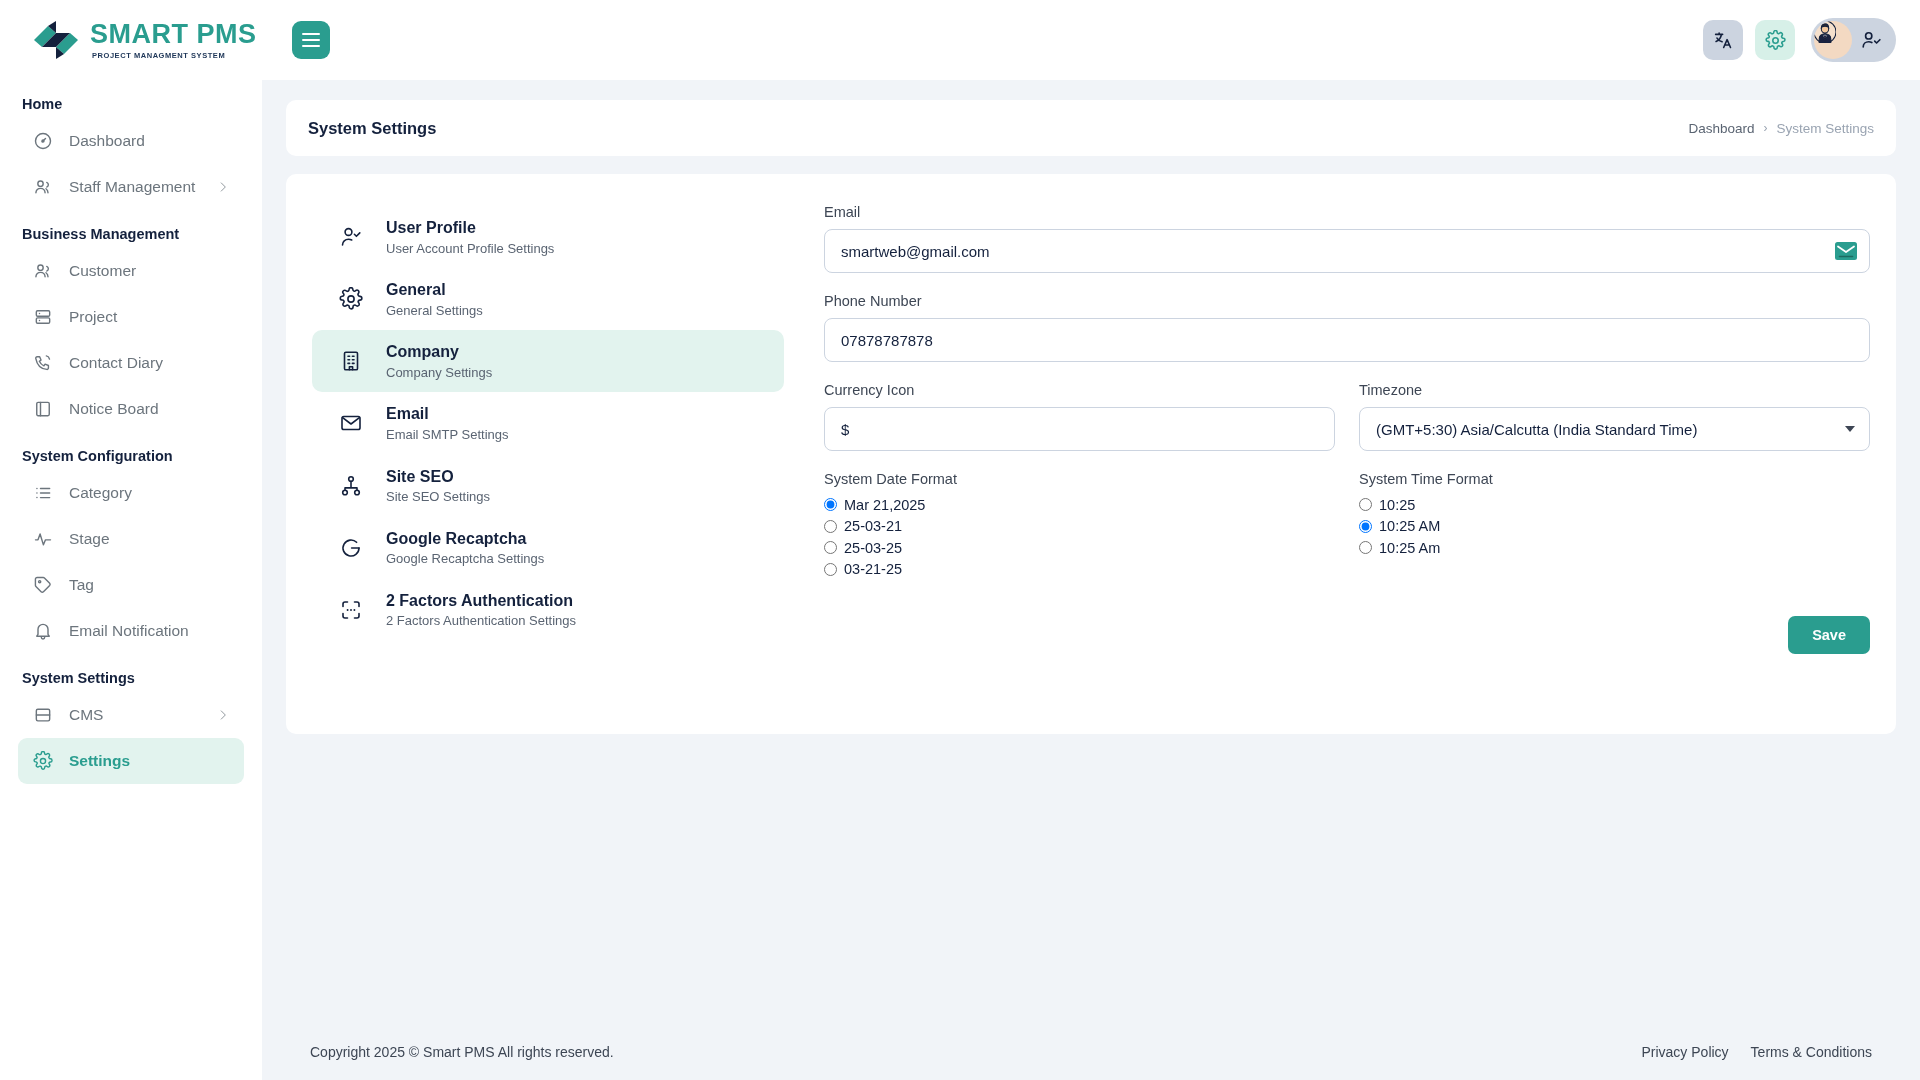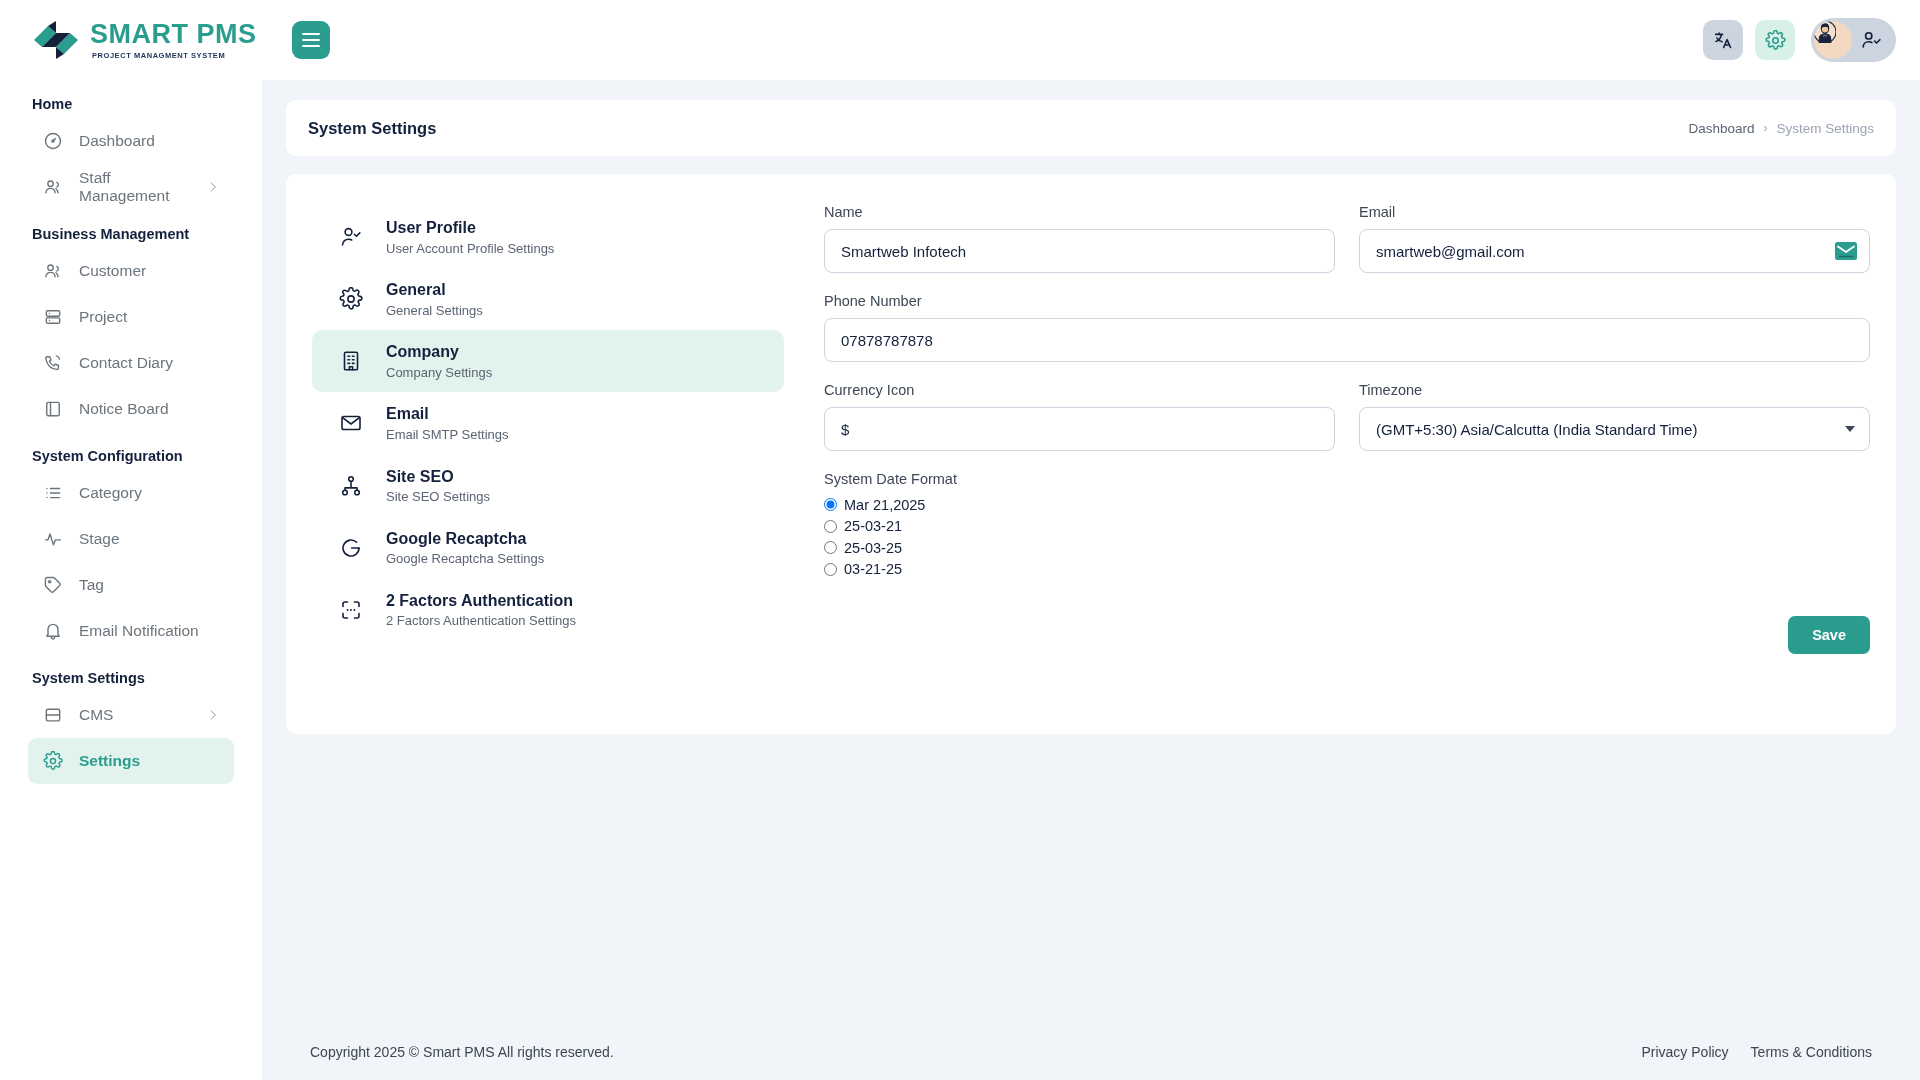--- a/index.html
+++ b/index.html
@@ -23,21 +23,21 @@
   .logo-mark { width: 48px; height: 42px; flex: 0 0 auto; }
   .logo-text { display: flex; flex-direction: column; justify-content: center; }
   .logo-title {
     font-size: 27px; font-weight: 700; color: #2a9d8f;
     letter-spacing: 0.5px; line-height: 1.05;
   }
   .logo-sub {
     font-size: 7.5px; font-weight: 600; color: #1d3557;
     letter-spacing: 0.55px; margin-top: 2px; padding-left: 2px;
   }
-  .nav { padding: 0 28px; flex: 1; overflow: hidden; }
+  .nav { padding: 0 18px; flex: 1; overflow: hidden; }
   .nav-section {
     font-size: 14.5px; font-weight: 700; color: #14213d;
     margin: 16px 0 6px 4px;
   }
   .nav-item {
     display: flex; align-items: center; gap: 16px;
     height: 46px; padding: 0 14px; border-radius: 9px;
     color: #6c757d; font-size: 15.5px; cursor: pointer;
     position: relative;
   }
@@ -478,24 +478,20 @@
               <div class="tab-name">2 Factors Authentication</div>
               <div class="tab-desc">2 Factors Authentication Settings</div>
             </div>
           </div>
         </div>
 
         <div class="form">
 
           <div class="row">
             <div class="fld">
-              <label class="fld-label">Name</label>
-              <input class="input" type="text" value="Smartweb Infotech" placeholder="Name" style="">
-            </div>
-            <div class="fld">
               <label class="fld-label">Email</label>
               <div class="input-wrap">
                 <input class="input" type="text" value="smartweb@gmail.com" placeholder="Email" style="">
                 <span class="mail-badge">
                   <svg viewBox="0 0 24 20">
                     <rect x="1" y="1" width="22" height="18" rx="2.5" fill="#2a9d8f"></rect>
                     <path d="M4 5.5l8 5.5 8-5.5" fill="none" stroke="#ffffff" stroke-width="1.8" stroke-linecap="round" stroke-linejoin="round"></path>
                     <path d="M5.5 15.5h13" stroke="#1d6b61" stroke-width="1.6" stroke-linecap="round"></path>
                   </svg>
                 </span>
@@ -540,20 +536,35 @@
               <label class="radio-opt">
                 <input type="radio" name="dfmt" style="">
                 <span>25-03-25</span>
               </label>
               <label class="radio-opt">
                 <input type="radio" name="dfmt" style="">
                 <span>03-21-25</span>
               </label>
             </div>
 
+            <div class="radio-group">
+              <div class="group-title">System Time Format</div>
+              <label class="radio-opt">
+                <input type="radio" name="tfmt" style="">
+                <span>10:25</span>
+              </label>
+              <label class="radio-opt">
+                <input type="radio" name="tfmt" checked="" style="">
+                <span>10:25 AM</span>
+              </label>
+              <label class="radio-opt">
+                <input type="radio" name="tfmt" style="">
+                <span>10:25 Am</span>
+              </label>
+            </div>
           </div>
 
           <div class="save-row">
             <button class="save-btn">Save</button>
           </div>
 
         </div>
       </div>
     </div>
 

